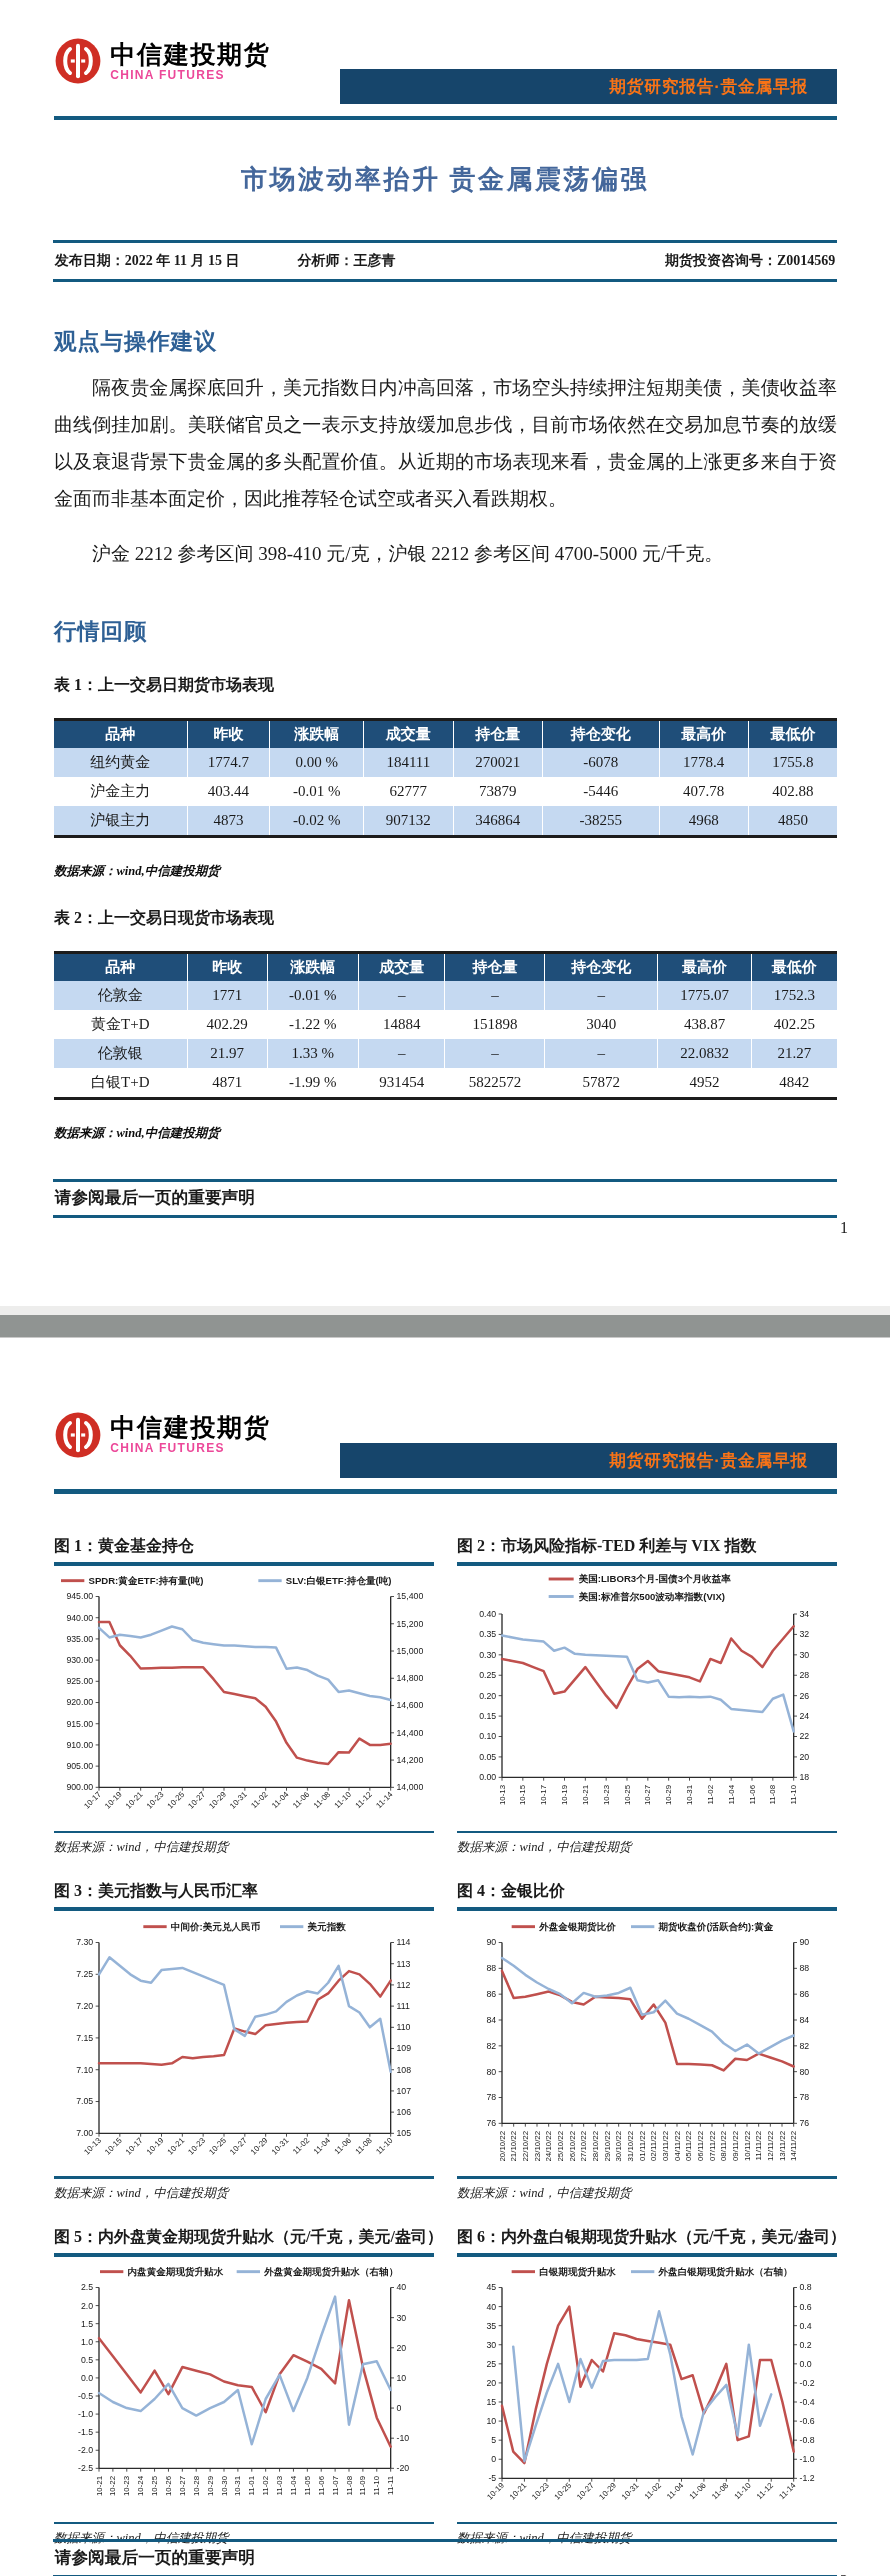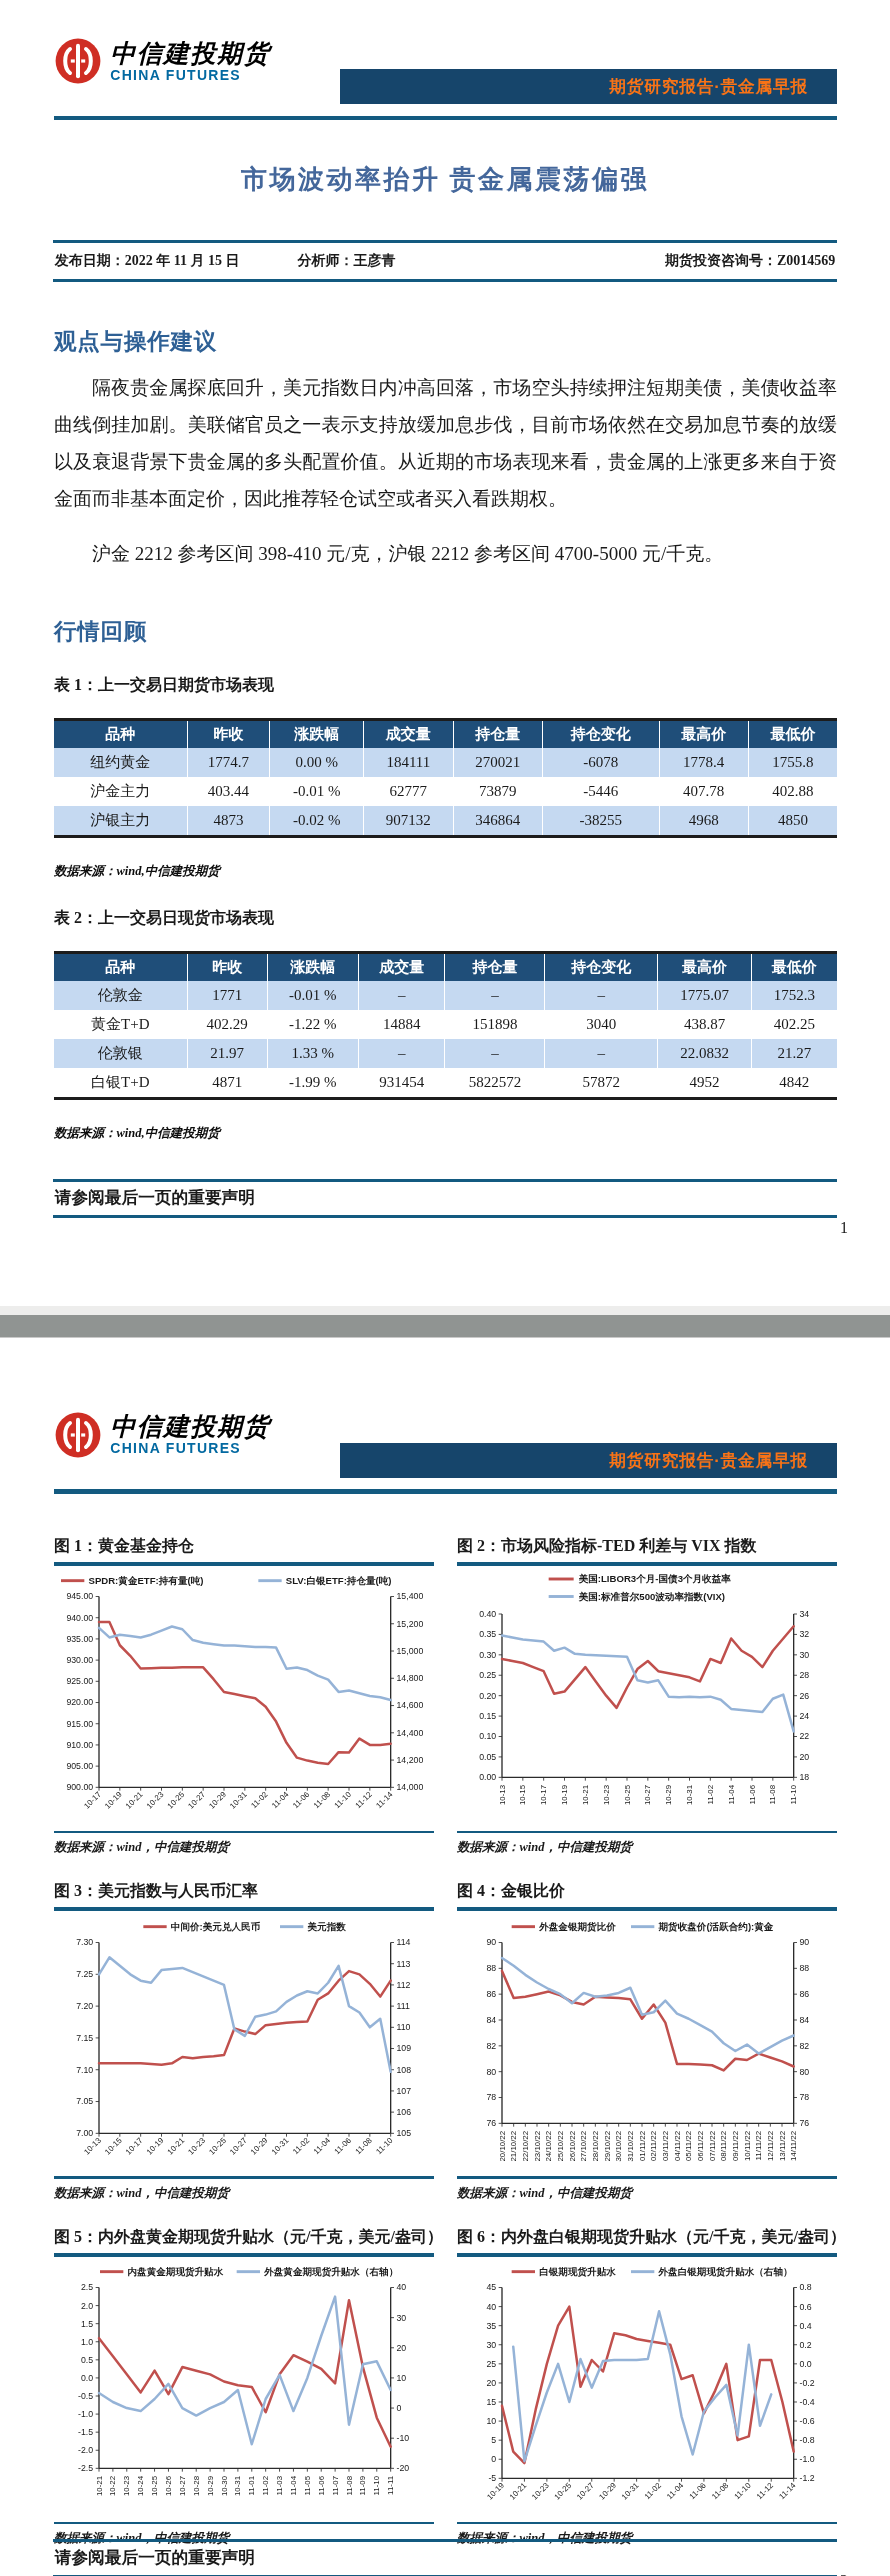--- a/index.html
+++ b/index.html
@@ -6,22 +6,22 @@
   body{width:890px;height:2576px;overflow:hidden;font-family:"Liberation Sans",sans-serif;color:#1a1a1a;position:relative;}
   .page{position:relative;background:#fff;}
   #page1{height:1306px;}
   #page2{height:1248px;}
   .psep{height:21.7px;background:#909492;border-top:9.2px solid #ededec;border-bottom:1.7px solid #c9c9c9;}
 
   
   .report-header{position:relative;height:72px;margin:0 53px 0 54px;}
   .logo{position:absolute;left:0;top:0;display:flex;align-items:center;gap:8.3px;}
   .logo svg{width:48px;height:48px;display:block;}
-  .logo-cn{font-family:"Liberation Serif",serif;font-size:25px;font-weight:bold;letter-spacing:1.7px;line-height:27px;color:#000;font-style:italic;}
-  .logo-en{font-size:14px;font-weight:bold;letter-spacing:1.3px;color:#0369a1;}
+  .logo-cn{font-family:"Liberation Serif",serif;font-size:25px;font-weight:bold;letter-spacing:1.7px;line-height:27px;color:#000;}
+  .logo-en{font-size:12px;font-weight:bold;letter-spacing:1.3px;color:#ec4899;}
   .banner{position:absolute;left:286px;right:0;top:32px;height:35px;background:#16456b;color:#f97316;display:flex;align-items:center;justify-content:flex-end;padding-right:29px;box-sizing:border-box;font-size:16.7px;font-weight:bold;letter-spacing:0.8px;}
   .header-rule{height:4.2px;background:#135a80;margin:6.7px 53px 0 54px;}
 
   
   .title{margin:42px 54px 0;text-align:center;font-size:26px;font-weight:bold;color:#44679b;letter-spacing:2.5px;font-family:"Liberation Serif",serif;}
   .meta-bar{margin:43px 53px 0;border-top:3.3px solid #135a80;border-bottom:3.3px solid #135a80;display:flex;align-items:center;padding:9.2px 1.7px;font-size:14px;font-weight:bold;font-family:"Liberation Serif",serif;justify-content:flex-end;}
   .meta-analyst{margin-left:58px;}
   .meta-advisory{margin-left:auto;}
   .section-h{margin:44px 54px 0;font-size:22.5px;font-weight:bold;color:#2e6095;letter-spacing:0.8px;}
   .para{margin:11.7px 53px 0 54px;font-family:"Liberation Serif",serif;font-size:19px;line-height:37px;text-indent:2em;text-align:justify;}
@@ -39,21 +39,21 @@
   #page1 .pageno{top:1219px;}
   #page2 .pageno{top:1234px;}
 
   
   .fig-grid{display:grid;grid-template-columns:1fr 1fr;column-gap:23px;row-gap:25px;margin:42px 53px 0 54px;}
   .figure{min-width:0;}
   .fig-caption{font-size:16px;font-weight:bold;font-family:"Liberation Serif",serif;white-space:nowrap;}
   .fig-rule{height:4.2px;background:#135a80;margin-top:5px;}
   .fig-rule.thin{height:2.5px;margin-top:1.7px;}
   .figure svg{display:block;margin-top:3.3px;}
-  .fig-source{margin-top:5.8px;font-family:"Liberation Serif",serif;font-style:italic;font-weight:bold;font-size:12.5px;}
+  .fig-source{margin-top:5.8px;font-family:"Liberation Serif",serif;font-style:italic;font-weight:normal;font-size:12.5px;}
 </style>
 </head>
 <body>
 
 <div class="page" id="page1">
   <div style="height:37px"></div>
   <div class="report-header">
     <div class="logo">
       <svg viewBox="0 0 60 60">
         <circle cx="30" cy="30" r="28" fill="#cf2e24"></circle>

